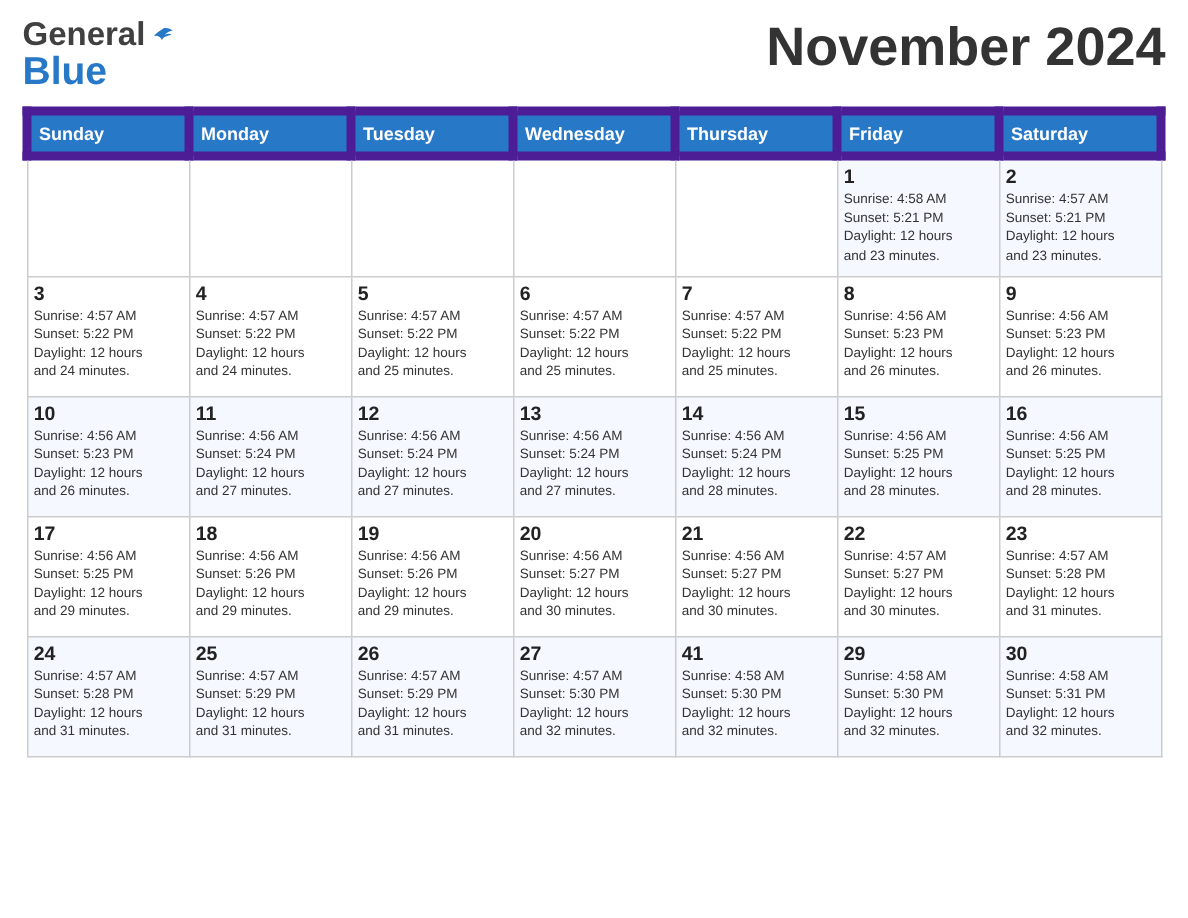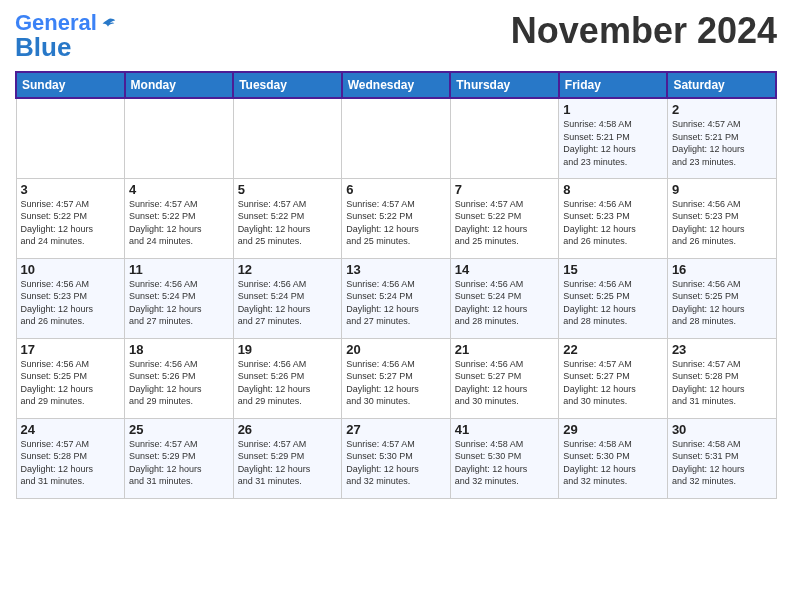--- a/index.html
+++ b/index.html
@@ -37,21 +37,21 @@
       border-collapse: collapse;
       table-layout: fixed;
     }
     thead th {
       background-color: #2878c8;
       color: #fff;
       text-align: left;
       padding: 5px 5px;
       font-size: 12px;
       font-weight: bold;
-      border: 2px solid #4c1d95;
+      border: 6px solid #4c1d95;
     }
     tbody td {
       border: 1px solid #ccc;
       vertical-align: top;
       padding: 3px 4px;
       font-size: 9.5px;
       color: #333;
       background: #fff;
       height: 80px;
     }
@@ -87,21 +87,21 @@
       margin-bottom: 2px;
     }
   </style>
 </head>
 <body>
 
 <div class="container">
   <div class="header">
     <div class="logo-wrapper">
       <div class="logo-line1">
-        <span style="font-size:22px;font-weight:bold;color:#3b82f6;">General</span>
+        <span style="font-size:22px;font-weight:bold;color:#404040;">General</span>
         <svg class="bird-svg" width="18" height="18" viewBox="0 0 20 20">
           <path d="M10 4 C12 2, 16 3, 18 5 C16 5, 14 6, 12 8 C14 7, 16 7, 17 8 C14 9, 11 9, 10 12 C9 9, 6 8, 4 9 C5 7, 7 6, 10 4Z" fill="#2878c8"></path>
         </svg>
       </div>
       <span style="font-size:26px;font-weight:bold;color:#2878c8;margin-top:-4px;">Blue</span>
     </div>
     <div class="title-block">
       <div class="month-title">November 2024</div>
     </div>
   </div>

